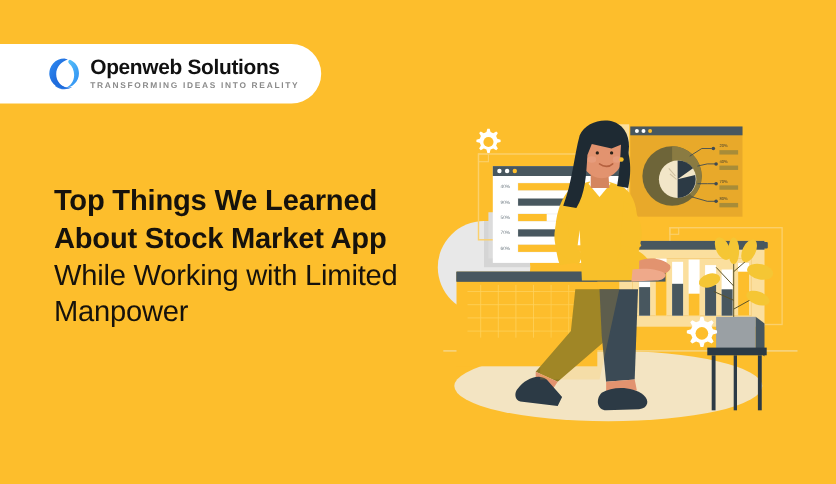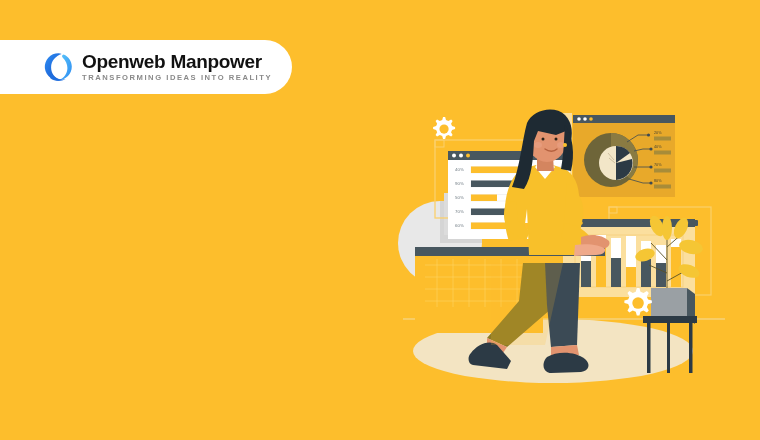--- a/index.html
+++ b/index.html
@@ -103,25 +103,28 @@
             <stop offset="0" stop-color="#5CC8FA"></stop>
             <stop offset="1" stop-color="#2B8AF2"></stop>
           </linearGradient>
         </defs>
         <path d="M16.5 2.2a13.6 13.6 0 1 0 3.2 26.8c-6.2-1.3-10.6-6.3-10.6-12.6S13.5 5 19.7 3.1a13.9 13.9 0 0 0-3.2-0.9z" fill="url(#gA)"></path>
         <path d="M21.6 3.4c4.9 1.9 8.2 6.7 8.2 12.2 0 7.3-5.8 13.3-13 13.6 5.1-1.6 8.6-6.5 8.6-12.1 0-4.1-1.7-7.8-4.6-10.4-1.3-1.2-0.9-2.9 0.8-3.3z" fill="url(#gB)"></path>
         <path d="M9.3 22.6c2.4 3.6 6.5 5.9 11.1 5.9 1.1 0 2.2-.1 3.2-.4-2 1.3-4.5 2-7.1 2-3.1 0-5.9-1-8.2-2.8l1-4.7z" fill="#1E6FE0" opacity="0.9"></path>
       </svg>
     </div>
     <div class="logo-text-wrap">
-      <div class="logo-name">Openweb Manpower</div>
+      <div class="logo-name">Openweb Solutions</div>
       <div class="logo-tagline">TRANSFORMING IDEAS INTO REALITY</div>
     </div>
   </div>
 
+  <h1 class="headline">
+    <span class="strong">Top Things We Learned About Stock Market App </span><span class="light"> While Working with Limited Manpower</span>
+  </h1>
 
   <div class="illus">
     <svg width="365" height="300" viewBox="0 0 365 300">
 
       <ellipse cx="158" cy="256" rx="140" ry="32" fill="#F3E4C2"></ellipse>
 
       <line x1="8" y1="224" x2="330" y2="224" stroke="#F6D27A" stroke-width="1.5"></line>
 
       <g>
         <circle cx="45" cy="148" r="42" fill="#E8E8E8"></circle>

